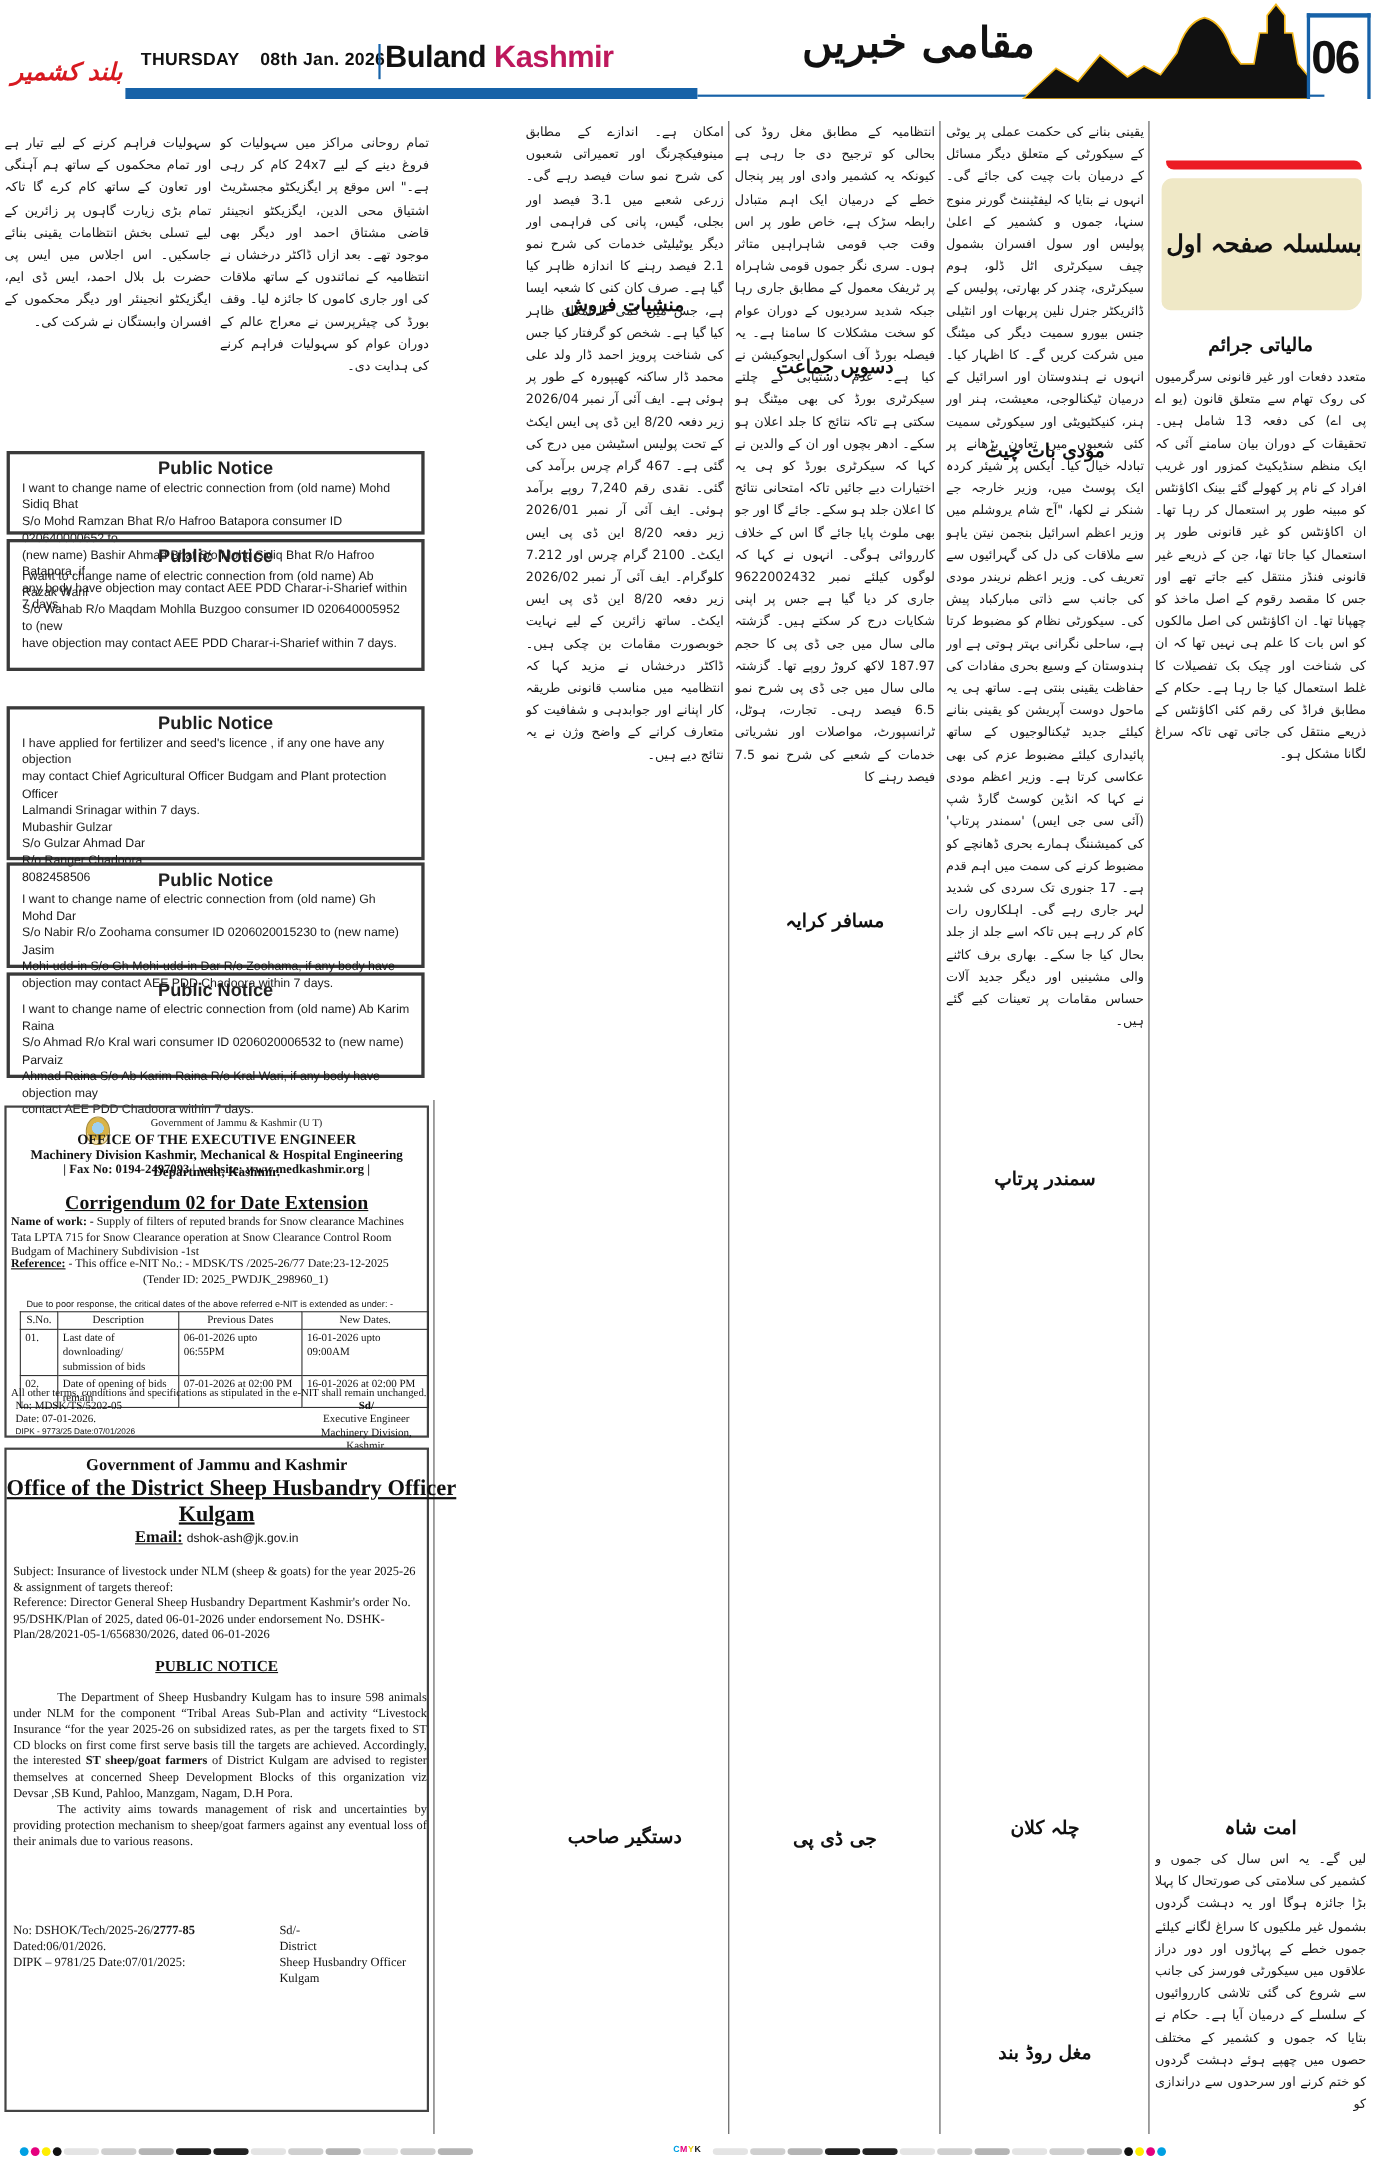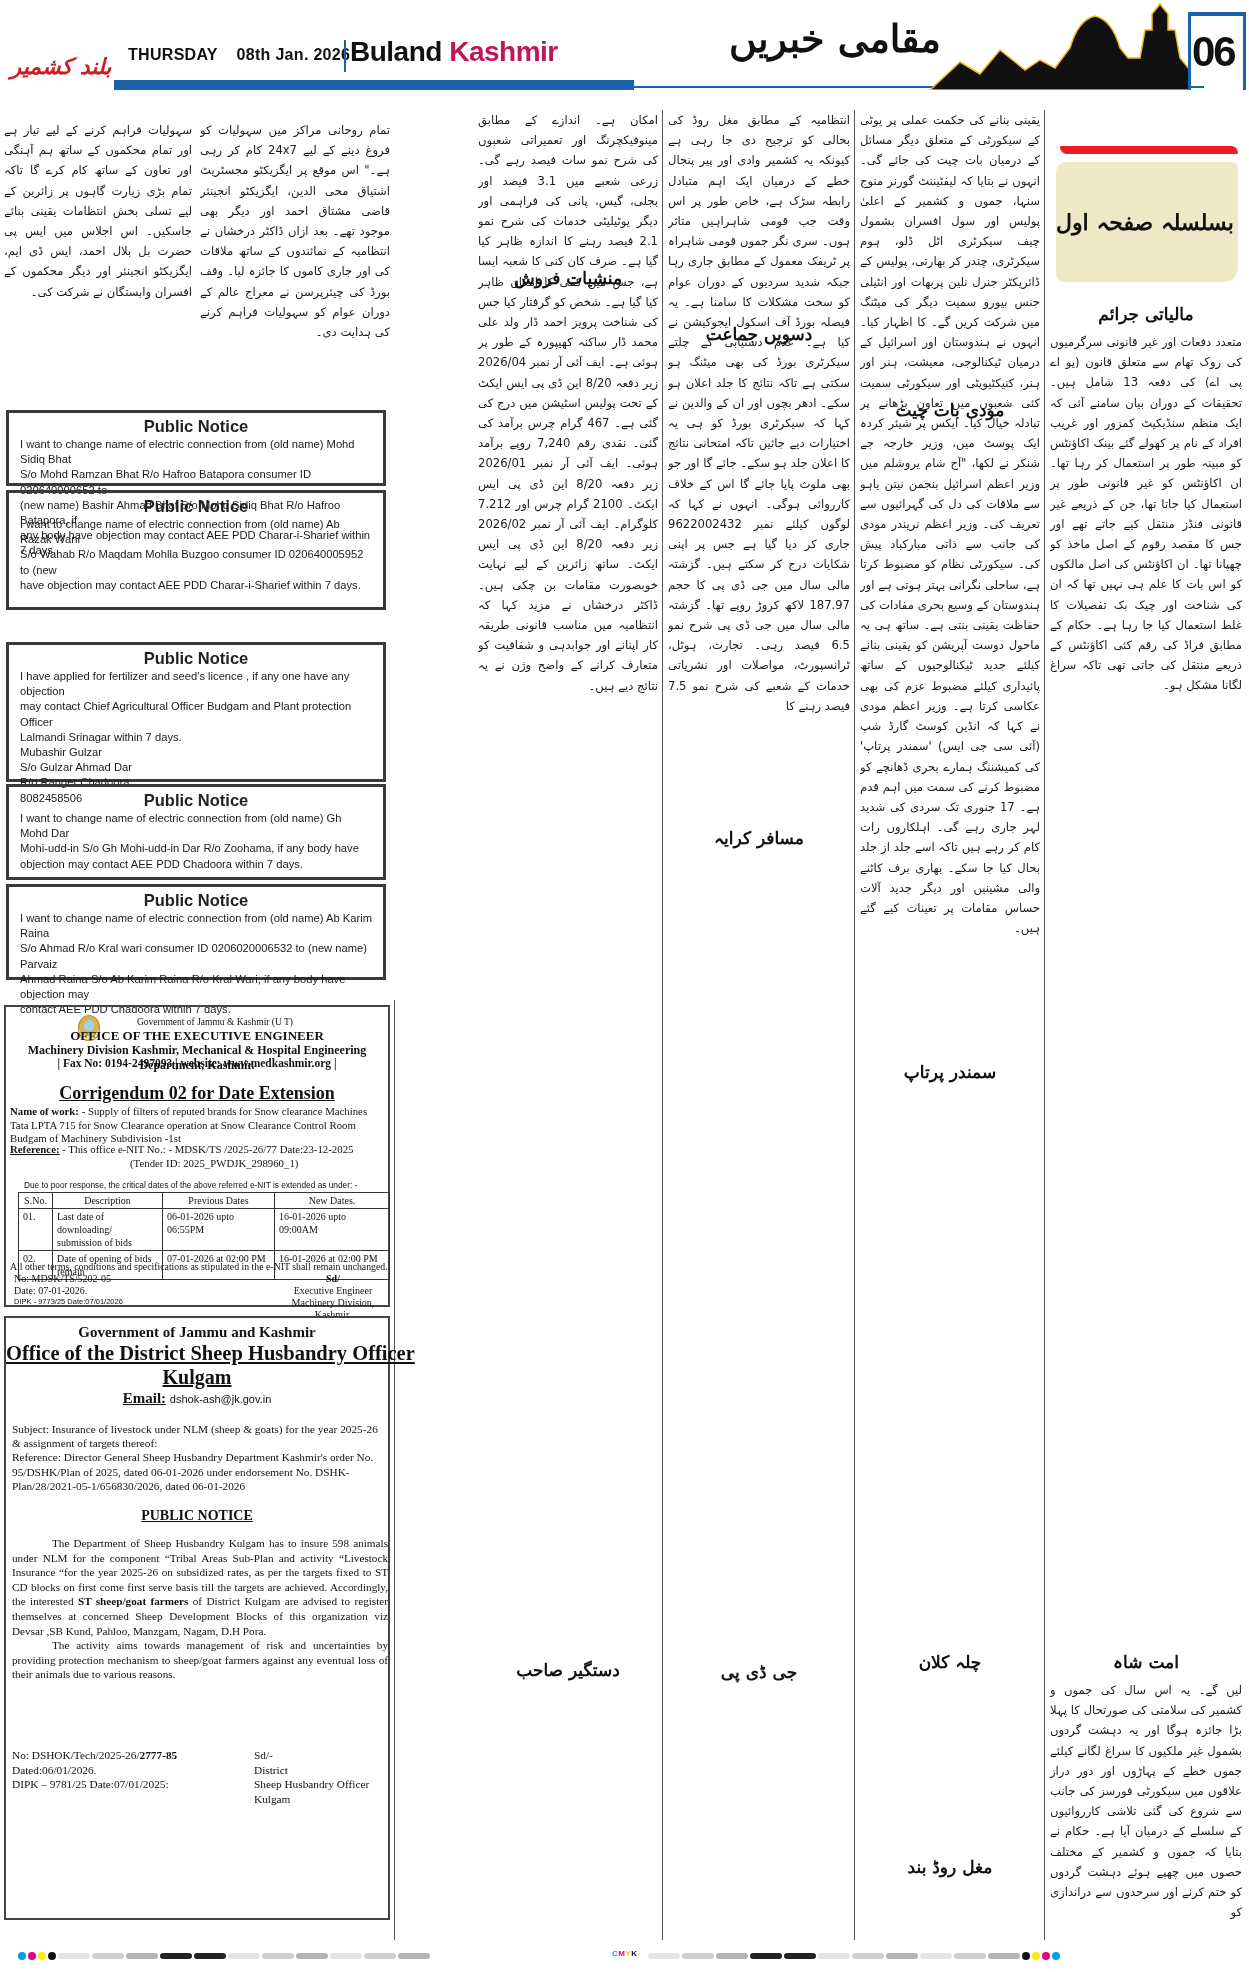--- a/index.html
+++ b/index.html
@@ -37,21 +37,21 @@
     font-family: "DejaVu Sans", sans-serif; font-size: 11.6px; line-height: 20.2px; color: #1a1a1a; overflow: hidden; }
   .urdu-col p { margin-bottom: 0; }
   .urdu-head { font-family: "DejaVu Serif", serif; font-weight: bold; font-size: 17px; text-align: center;
     line-height: 28px; margin: 8px 0 4px; color: #111; }
   .col-rule { position: absolute; width: 1px; background: #555; }
 
   
   .red-stroke { position: absolute; left: 1060px; top: 146px; width: 178px; height: 8px; background: #ec1c24;
     border-radius: 4px 30px 4px 30px; }
   .badge { position: absolute; left: 1056px; top: 162px; width: 182px; height: 120px; background: #efe8c6;
-    border-radius: 10px 6px 14px 8px; direction: rtl; text-align: left;
+    border-radius: 10px 6px 14px 8px; direction: rtl; text-align: right;
     font-family: "DejaVu Serif", serif; font-weight: bold; font-size: 22px; line-height: 120px; color: #111; }
 
   
   .notice { position: absolute; left: 6px; width: 380px; border: 3px solid #3a3a3a;
     font-family: "Liberation Sans", sans-serif; font-size: 11.2px; line-height: 15.2px; padding: 2px 11px 4px 11px; }
   .notice h3 { text-align: center; font-size: 16.5px; font-weight: bold; line-height: 22px; color: #222; }
   .notice .line { display: block; color: #1a1a1a; }
   .tender { position: absolute; left: 4px; top: 1005px; width: 386px; height: 302px; border: 2px solid #444;
     font-family: "Liberation Serif", serif; color: #111; }
   .emblem { position: absolute; left: 72px; top: 8px; width: 22px; height: 26px; border-radius: 50% 50% 45% 45%;
@@ -186,20 +186,21 @@
   <span class="line">may contact Chief Agricultural Officer Budgam and Plant protection Officer</span>
   <span class="line">Lalmandi Srinagar within 7 days.</span>
   <span class="line">Mubashir Gulzar</span>
   <span class="line">S/o Gulzar Ahmad Dar</span>
   <span class="line">R/o Ranger Chadoora</span>
   <span class="line">8082458506</span>
 </div>
 <div class="notice" style="top:784px; height:96px;">
   <h3>Public Notice</h3>
   <span class="line">I want to change name of electric connection from (old name) Gh Mohd Dar</span>
+  <span class="line">S/o Nabir R/o Zoohama  consumer ID 0206020015230 to (new name) Jasim</span>
   <span class="line">Mohi-udd-in  S/o Gh Mohi-udd-in Dar R/o Zoohama, if any body have</span>
   <span class="line">objection may contact AEE PDD Chadoora  within 7 days.</span>
 </div>
 <div class="notice" style="top:884px; height:96px;">
   <h3>Public Notice</h3>
   <span class="line">I want to change name of electric connection from (old name) Ab Karim Raina</span>
   <span class="line">S/o Ahmad R/o Kral wari  consumer ID 0206020006532 to (new name) Parvaiz</span>
   <span class="line">Ahmad Raina S/o Ab Karim Raina R/o Kral Wari, if any body have objection may</span>
   <span class="line">contact AEE PDD Chadoora  within 7 days.</span>
 </div>

